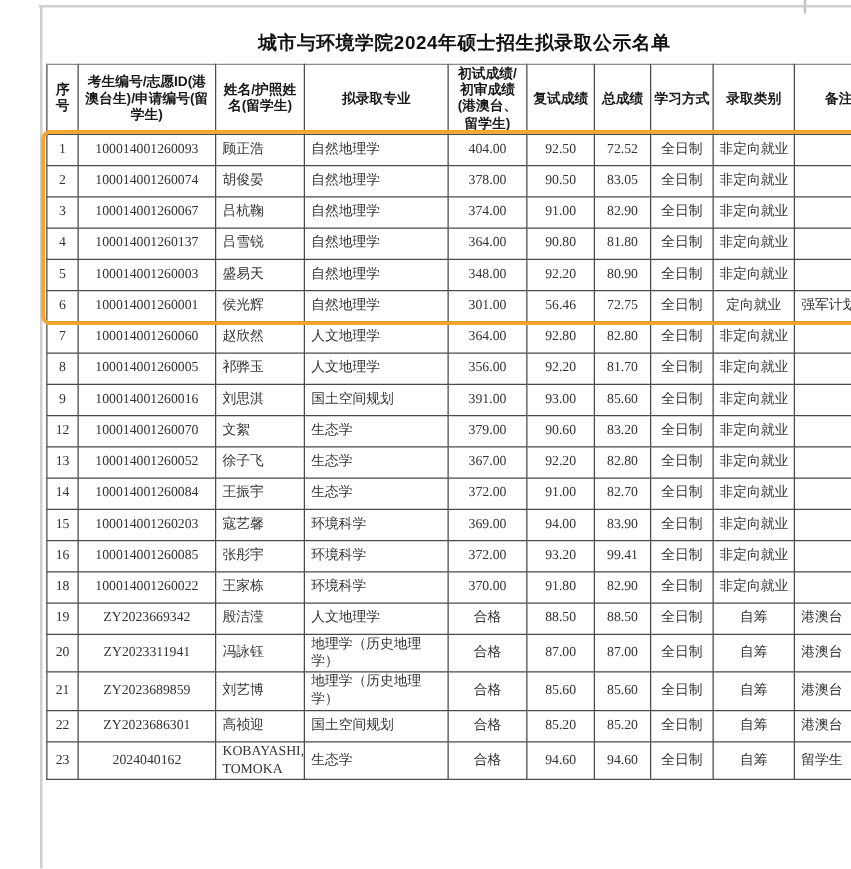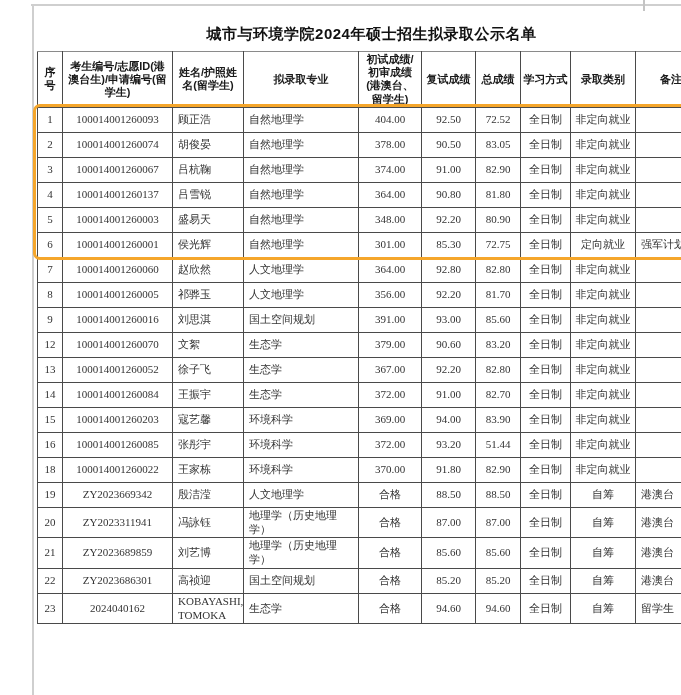--- a/index.html
+++ b/index.html
@@ -129,21 +129,21 @@
           <td class="c">全日制</td>
           <td class="c">非定向就业</td>
           <td class="l"></td>
         </tr>
         <tr>
           <td class="c">6</td>
           <td class="c">100014001260001</td>
           <td class="l">侯光辉</td>
           <td class="l">自然地理学</td>
           <td class="c">301.00</td>
-          <td class="c">85.30</td>
+          <td class="c">56.46</td>
           <td class="c">72.75</td>
           <td class="c">全日制</td>
           <td class="c">定向就业</td>
           <td class="l">强军计划</td>
         </tr>
         <tr>
           <td class="c">7</td>
           <td class="c">100014001260060</td>
           <td class="l">赵欣然</td>
           <td class="l">人文地理学</td>
@@ -226,21 +226,21 @@
           <td class="c">非定向就业</td>
           <td class="l"></td>
         </tr>
         <tr>
           <td class="c">16</td>
           <td class="c">100014001260085</td>
           <td class="l">张彤宇</td>
           <td class="l">环境科学</td>
           <td class="c">372.00</td>
           <td class="c">93.20</td>
-          <td class="c">51.44</td>
+          <td class="c">99.41</td>
           <td class="c">全日制</td>
           <td class="c">非定向就业</td>
           <td class="l"></td>
         </tr>
         <tr>
           <td class="c">18</td>
           <td class="c">100014001260022</td>
           <td class="l">王家栋</td>
           <td class="l">环境科学</td>
           <td class="c">370.00</td>

